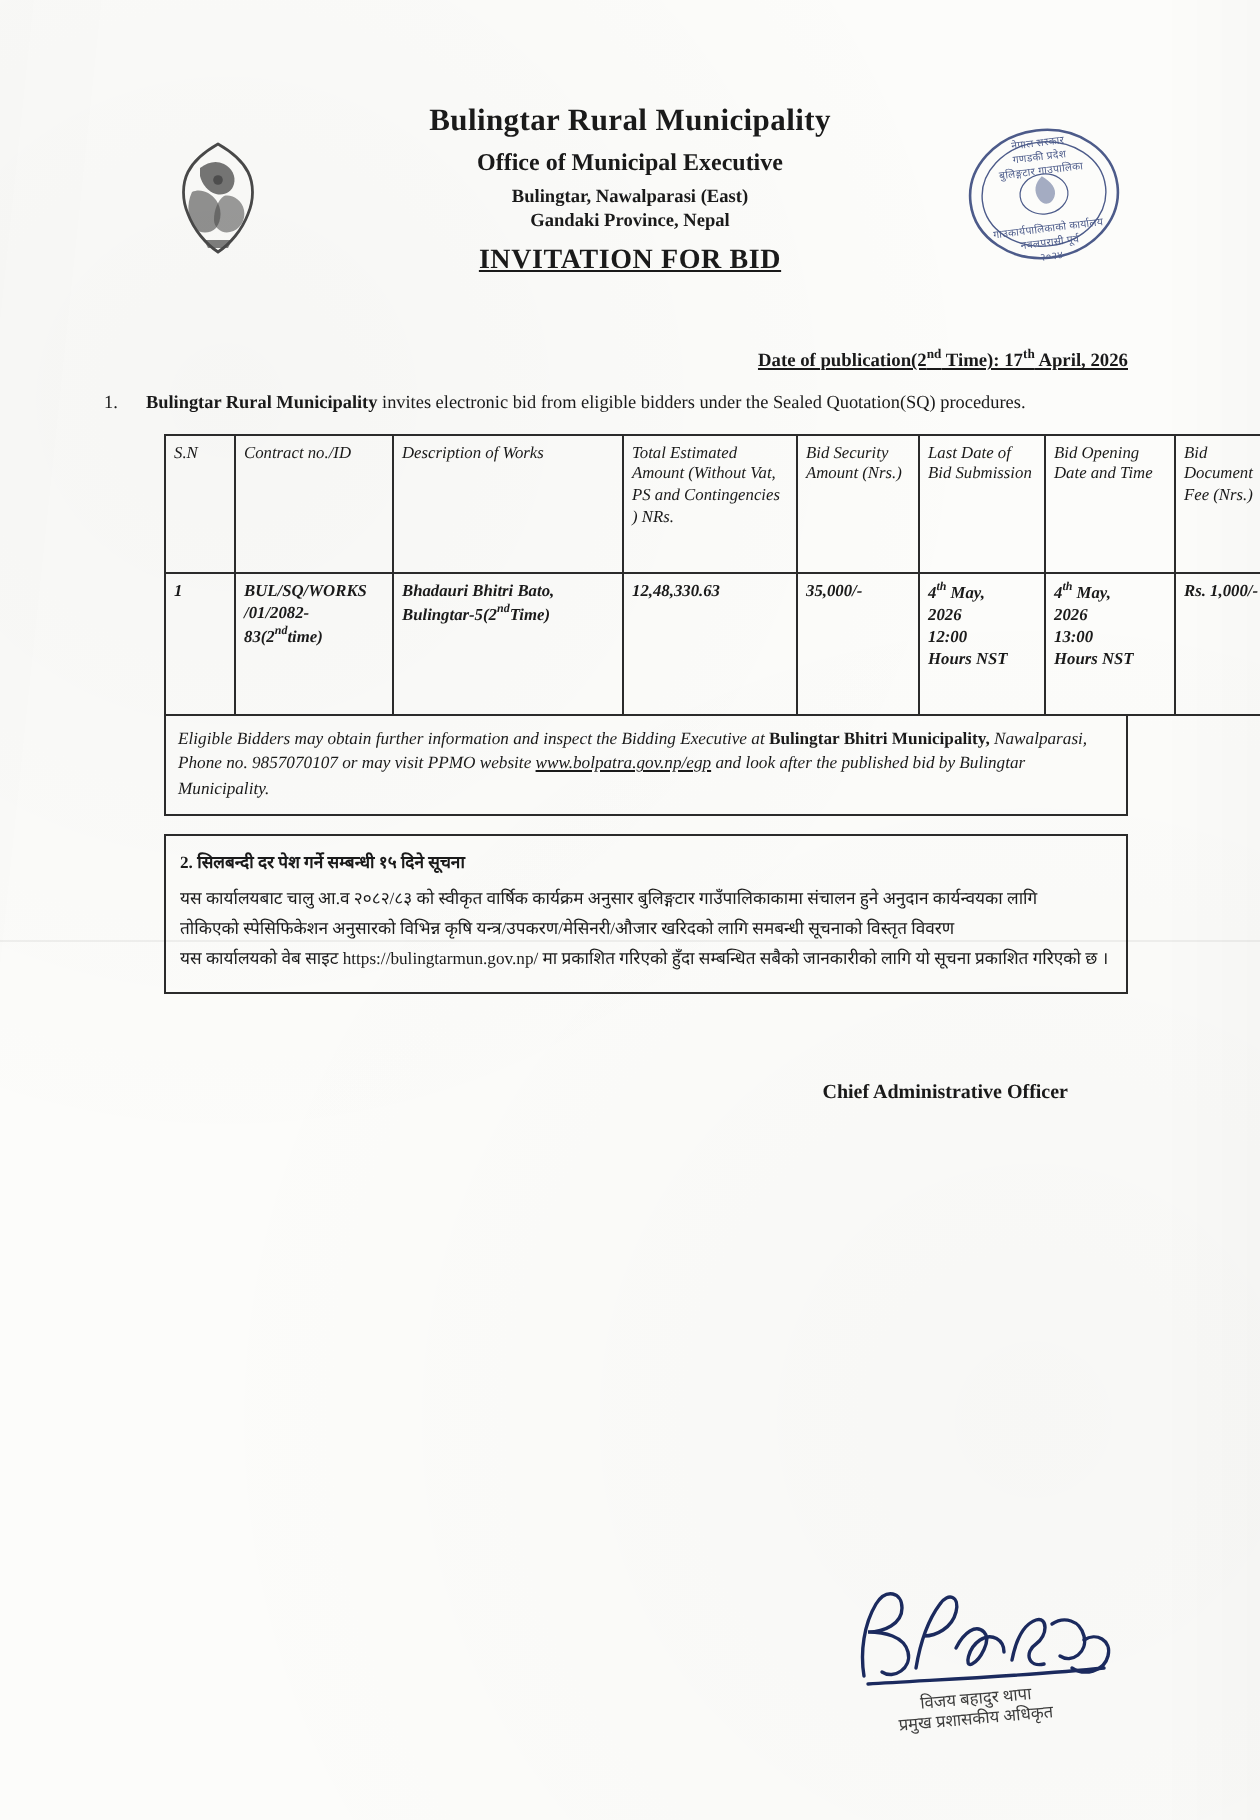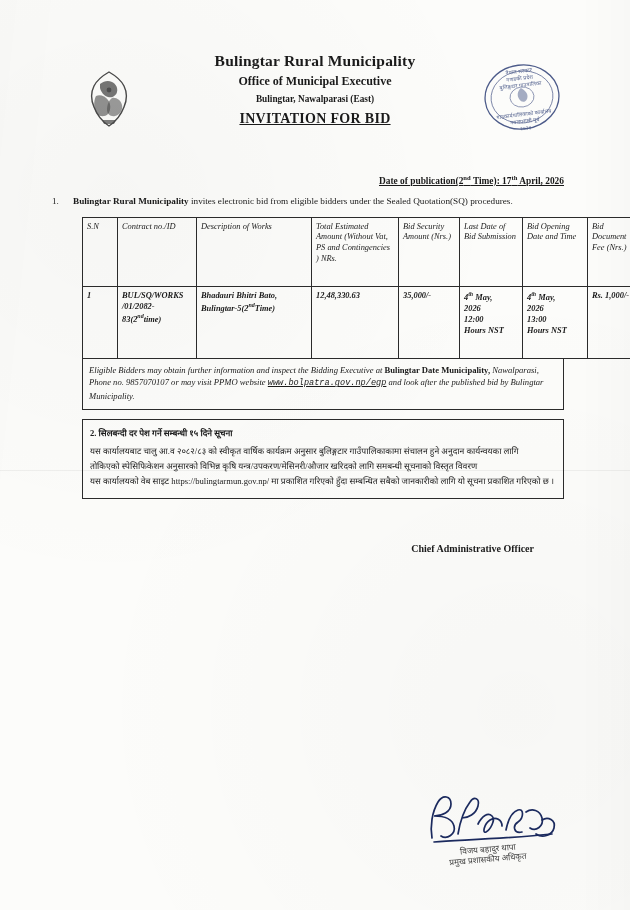--- a/index.html
+++ b/index.html
@@ -166,21 +166,21 @@
   .elig {
     margin: 0 66px 0 82px;
     border: 1px solid #2b2b2b;
     border-top: none;
     padding: 5px 6px 7px 6px;
     font-size: 8.6px;
     font-style: italic;
     line-height: 1.45;
   }
   .elig b { font-style: normal; }
-  .elig .link { text-decoration: underline; font-family: Liberation Mono, monospace; }
+  .elig .link { text-decoration: underline; }
 
   
   .nep {
     margin: 9px 66px 0 82px;
     border: 1px solid #2b2b2b;
     padding: 6px 7px 9px 7px;
     font-size: 8.6px;
     line-height: 1.75;
   }
   .nep-title {
@@ -258,20 +258,21 @@
         <div class="stamp-text" style="top:23px;">बुलिङ्गटार गाउपालिका</div>
         <div class="stamp-text" style="top:52px;">गाउकार्यपालिकाको कार्यालय</div>
         <div class="stamp-text" style="top:59px;">नवलपरासी पूर्व</div>
         <div class="stamp-text" style="top:66px;">२०२४</div>
       </div>
 
       <div class="titles">
         <div class="t-main">Bulingtar Rural  Municipality</div>
         <div class="t-sub1">Office of Municipal Executive</div>
         <div class="t-sub2">Bulingtar, Nawalparasi (East)</div>
+        <div class="t-sub3">Gandaki Province, Nepal</div>
         <div class="t-invite">INVITATION FOR BID</div>
       </div>
     </div>
 
     <div class="date-line">
       <span>Date of publication(2</span><sup>nd</sup><span> Time): 17</span><sup>th</sup><span> April, 2026</span>
     </div>
 
     <div class="intro">
       <div class="intro-num">1.</div>
@@ -317,21 +318,21 @@
               <span>13:00</span><br>
               <span>Hours NST</span>
             </td>
             <td class="num-cell">Rs. 1,000/-</td>
           </tr>
         </tbody>
       </table>
     </div>
 
     <div class="elig">
-      <span>Eligible Bidders may obtain further information and inspect the Bidding Executive at </span><b>Bulingtar Date  Municipality,</b><span> Nawalparasi, Phone no. 9857070107</span><span> or may visit  PPMO website </span><span class="link">www.bolpatra.gov.np/egp</span><span> and look after the published bid by    Bulingtar Municipality.</span>
+      <span>Eligible Bidders may obtain further information and inspect the Bidding Executive at </span><b>Bulingtar Bhitri  Municipality,</b><span> Nawalparasi, Phone no. 9857070107</span><span> or may visit  PPMO website </span><span class="link">www.bolpatra.gov.np/egp</span><span> and look after the published bid by    Bulingtar Municipality.</span>
     </div>
 
     <div class="nep">
       <div class="nep-title">2. सिलबन्दी  दर पेश गर्ने सम्बन्धी १५ दिने सूचना</div>
       <span class="nep-line">यस कार्यालयबाट चालु आ.व २०८२/८३ को स्वीकृत वार्षिक कार्यक्रम अनुसार बुलिङ्गटार  गाउँपालिकाकामा संचालन हुने अनुदान कार्यन्वयका लागि</span>
       <span class="nep-line">तोकिएको स्पेसिफिकेशन अनुसारको  विभिन्न कृषि यन्त्र/उपकरण/मेसिनरी/औजार खरिदको लागि समबन्धी सूचनाको विस्तृत विवरण</span>
       <span class="nep-line">यस कार्यालयको वेब साइट https://bulingtarmun.gov.np/ मा प्रकाशित गरिएको हुँदा सम्बन्धित सबैको जानकारीको लागि यो सूचना प्रकाशित गरिएको छ ।</span>
     </div>
 
     <div class="cao">Chief Administrative Officer</div>

